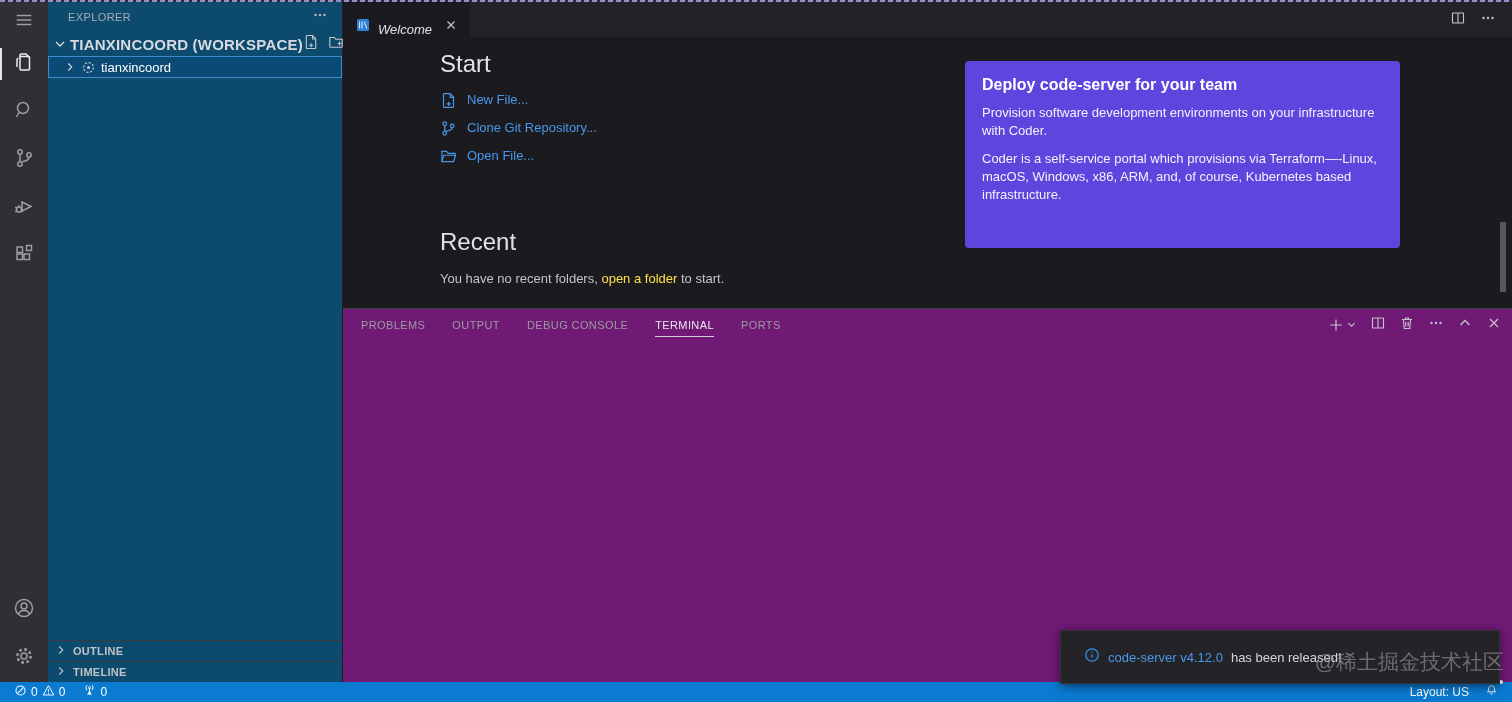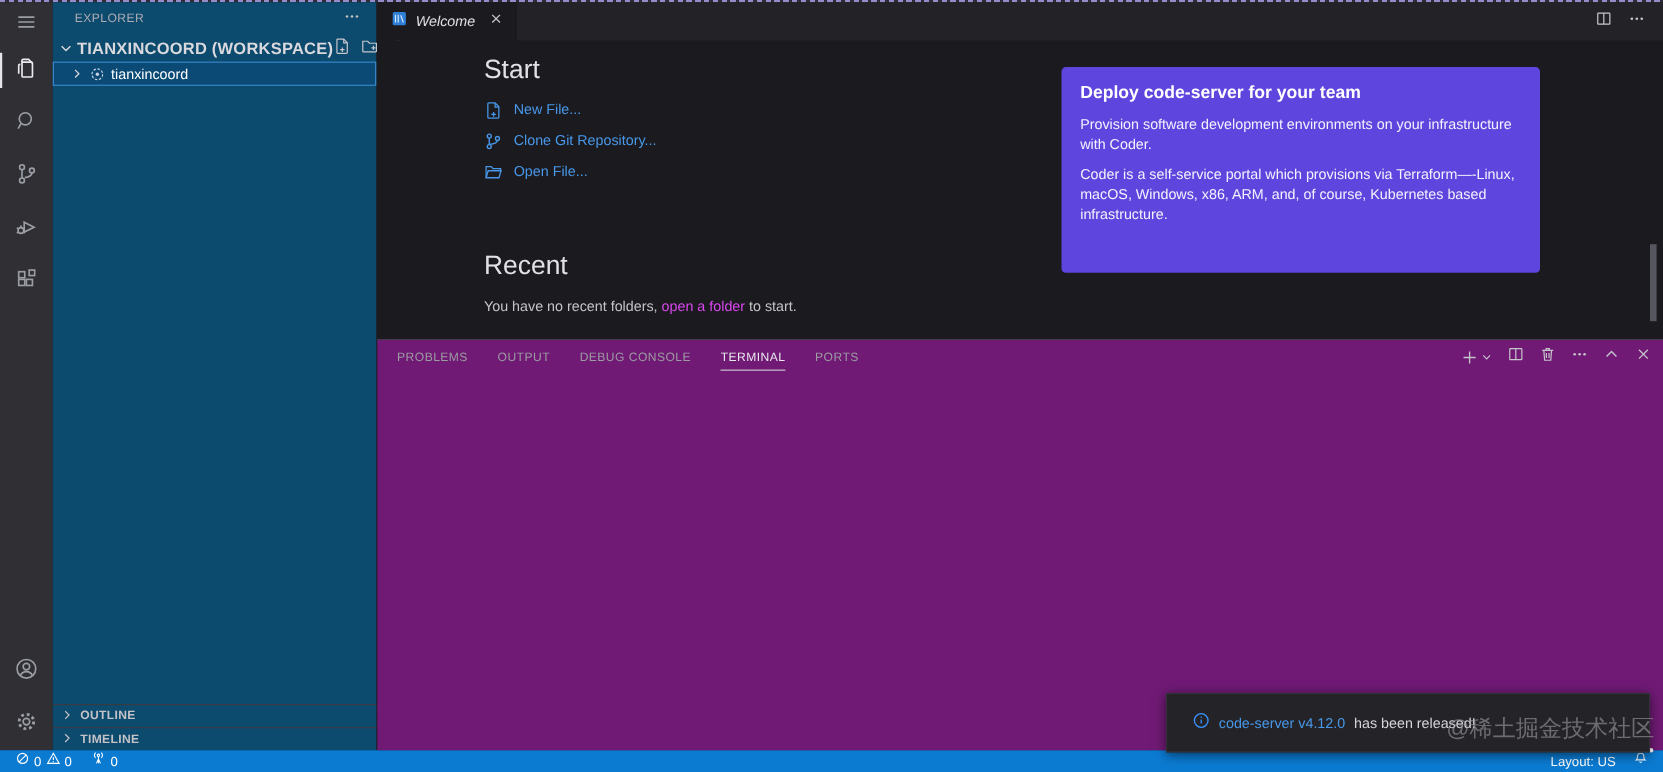--- a/index.html
+++ b/index.html
@@ -34,37 +34,37 @@
   .tree-row .tree-ico { margin:0 5px 0 4px; display:flex; color:#cfd2e2; }
   .tree-label { font-size:13px; }
   .sb-bottom { margin-top:auto; }
   .sb-section { height:21px; display:flex; align-items:center; gap:5px; padding-left:6px; border-top:1px solid #3a3a40; color:#c2c2c7; cursor:pointer; }
   .sb-section span { font-size:11px; font-weight:bold; letter-spacing:.3px; }
   .sb-section svg { width:14px; height:14px; }
 
   
   .editor-region { flex:1 1 auto; display:flex; flex-direction:column; min-width:0; position:relative; }
   .tabbar { height:35px; background:#232327; display:flex; align-items:stretch; flex:0 0 auto; }
-  .tab { display:flex; align-items:center; gap:7px; padding:0 10px 0 12px; background:#1b1b1f; border-right:1px solid #1a1a1e; cursor:pointer; min-width:112px; }
+  .tab { display:flex; align-items:flex-end; gap:7px; padding:0 10px 0 12px; background:#1b1b1f; border-right:1px solid #1a1a1e; cursor:pointer; min-width:112px; }
   .tab-label { font-size:13px; font-style:italic; color:#e0e0e4; }
   .tab-close { color:#c4c4ca; display:flex; margin-left:4px; }
   .tab-close svg, .tabbar-actions svg { width:16px; height:16px; }
   .tabbar-actions { margin-left:auto; display:flex; align-items:center; gap:14px; padding:0 16px; color:#c6c6cc; }
 
   
   .welcome { position:relative; height:271px; flex:0 0 auto; background:#1b1b1f; }
   .w-heading { font-size:24px; font-weight:400; color:#e2e2e6; }
   .start-col { position:absolute; left:97px; top:13px; width:480px; }
   .start-links { margin-top:14px; display:flex; flex-direction:column; }
   .w-link-row { display:flex; align-items:flex-start; gap:10px; height:28px; cursor:pointer; color:#4897e8; }
   .w-link-row svg { width:17px; height:17px; flex:0 0 auto; }
   .w-link { font-size:13px; color:#4897e8; }
   .recent-block { margin-top:52px; }
   .recent-text { margin-top:15px; font-size:13px; color:#c3c3c8; }
-  .recent-text a { color:#d946ef; text-decoration:none; cursor:pointer; }
+  .recent-text a { color:#fde047; text-decoration:none; cursor:pointer; }
   .nextup-col { position:absolute; left:622px; top:13px; width:435px; }
   .card { margin-top:11px; background:#5e45dd; border-radius:4px; padding:15px 17px 16px 17px; height:187px; }
   .card-title { font-size:16px; font-weight:bold; color:#ffffff; }
   .card-p { font-size:13px; line-height:18px; color:rgba(255,255,255,.93); margin-top:10px; }
   .card-cta { margin-top:14px; display:flex; align-items:center; gap:9px; color:#ffffff; font-size:13px; font-weight:bold; cursor:pointer; }
   .card-cta svg { width:15px; height:15px; }
 
   
   .panel { flex:1 1 auto; border-top:1px solid #3e3e45; background:#701a75; display:flex; flex-direction:column; min-height:0; }
   .panel-header { height:31px; display:flex; align-items:center; padding:0 10px 0 18px; flex:0 0 auto; }

